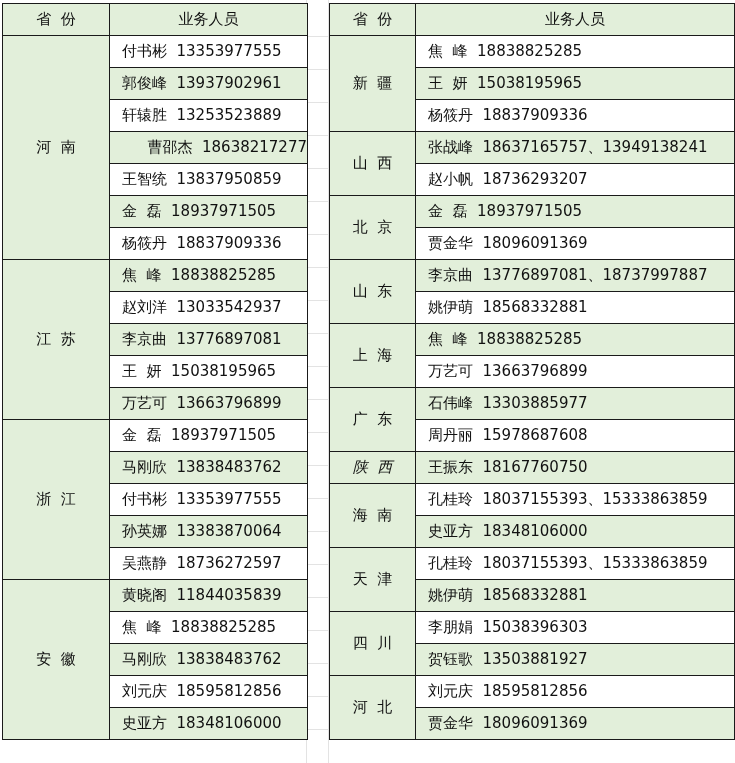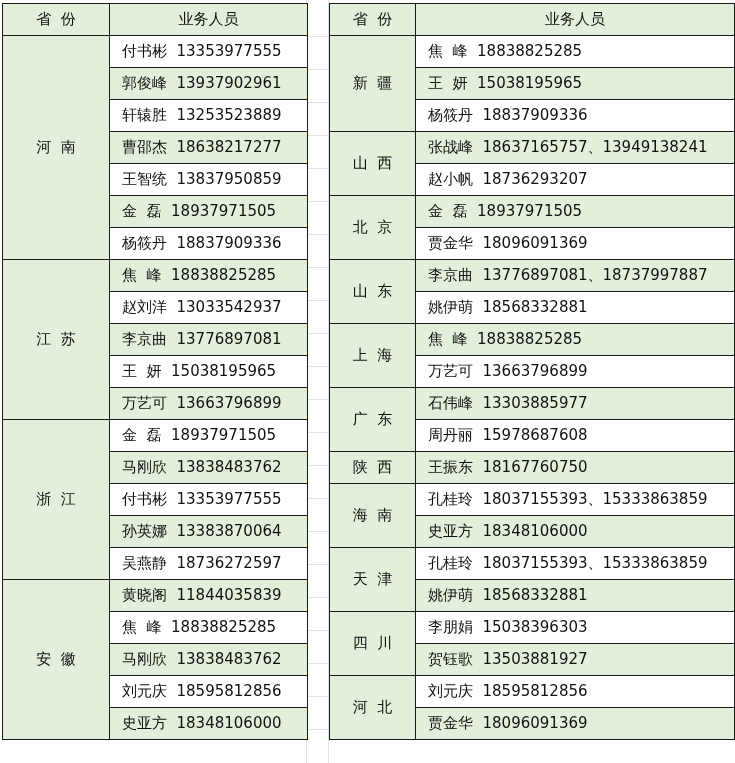--- a/index.html
+++ b/index.html
@@ -62,21 +62,21 @@
         <td class="prov" rowspan="7" style="white-space: pre;">河  南</td>
         <td class="person" style="white-space: pre;">付书彬  13353977555</td>
       </tr>
       <tr class="even">
         <td class="person" style="white-space: pre;">郭俊峰  13937902961</td>
       </tr>
       <tr class="odd">
         <td class="person" style="white-space: pre;">轩辕胜  13253523889</td>
       </tr>
       <tr class="even">
-        <td class="person" style="white-space: pre;">曹邵杰  18638217277</td>
+        <td class="person" style="white-space: pre; text-align: right;">曹邵杰  18638217277</td>
       </tr>
       <tr class="odd">
         <td class="person" style="white-space: pre;">王智统  13837950859</td>
       </tr>
       <tr class="even">
         <td class="person" style="white-space: pre;">金  磊  18937971505</td>
       </tr>
       <tr class="odd">
         <td class="person" style="white-space: pre;">杨筱丹  18837909336</td>
       </tr>
@@ -180,21 +180,21 @@
         <td class="person" style="white-space: pre;">万艺可  13663796899</td>
       </tr>
       <tr class="even">
         <td class="prov" rowspan="2" style="white-space: pre; text-align: center;">广  东</td>
         <td class="person" style="white-space: pre;">石伟峰  13303885977</td>
       </tr>
       <tr class="odd">
         <td class="person" style="white-space: pre;">周丹丽  15978687608</td>
       </tr>
       <tr class="even">
-        <td class="prov" rowspan="1" style="white-space: pre;">陕  西</td>
+        <td class="prov" rowspan="1" style="white-space: pre; font-style: italic;">陕  西</td>
         <td class="person" style="white-space: pre;">王振东  18167760750</td>
       </tr>
       <tr class="odd">
         <td class="prov" rowspan="2" style="white-space: pre;">海  南</td>
         <td class="person" style="white-space: pre;">孔桂玲  18037155393、15333863859</td>
       </tr>
       <tr class="even">
         <td class="person" style="white-space: pre;">史亚方  18348106000</td>
       </tr>
       <tr class="odd">

